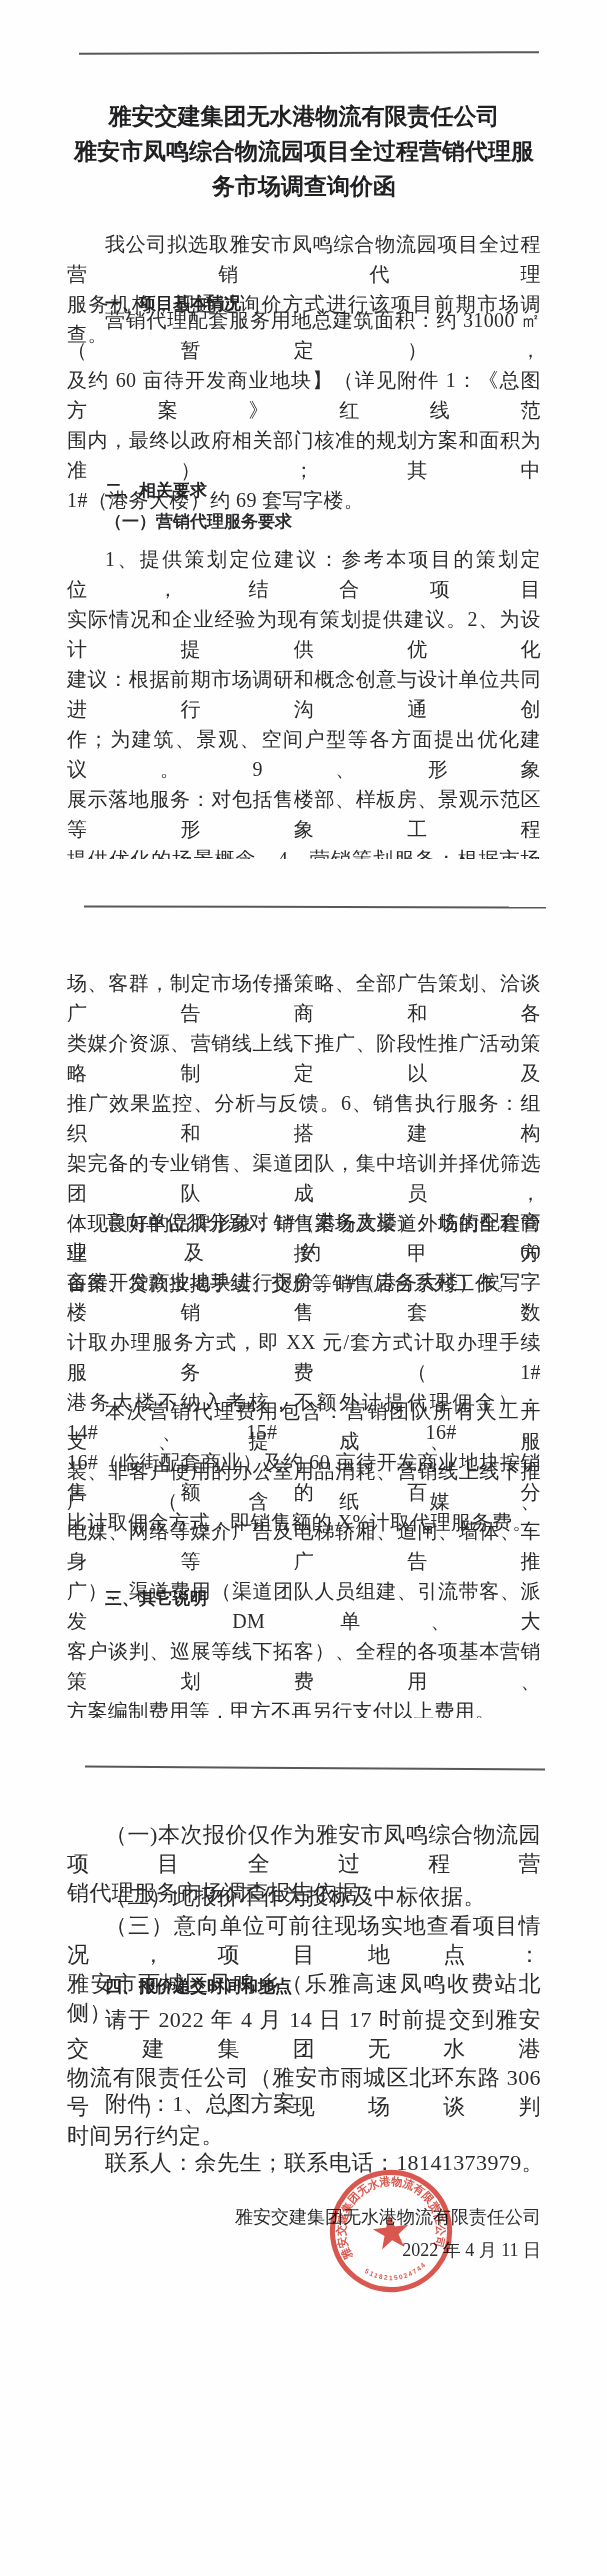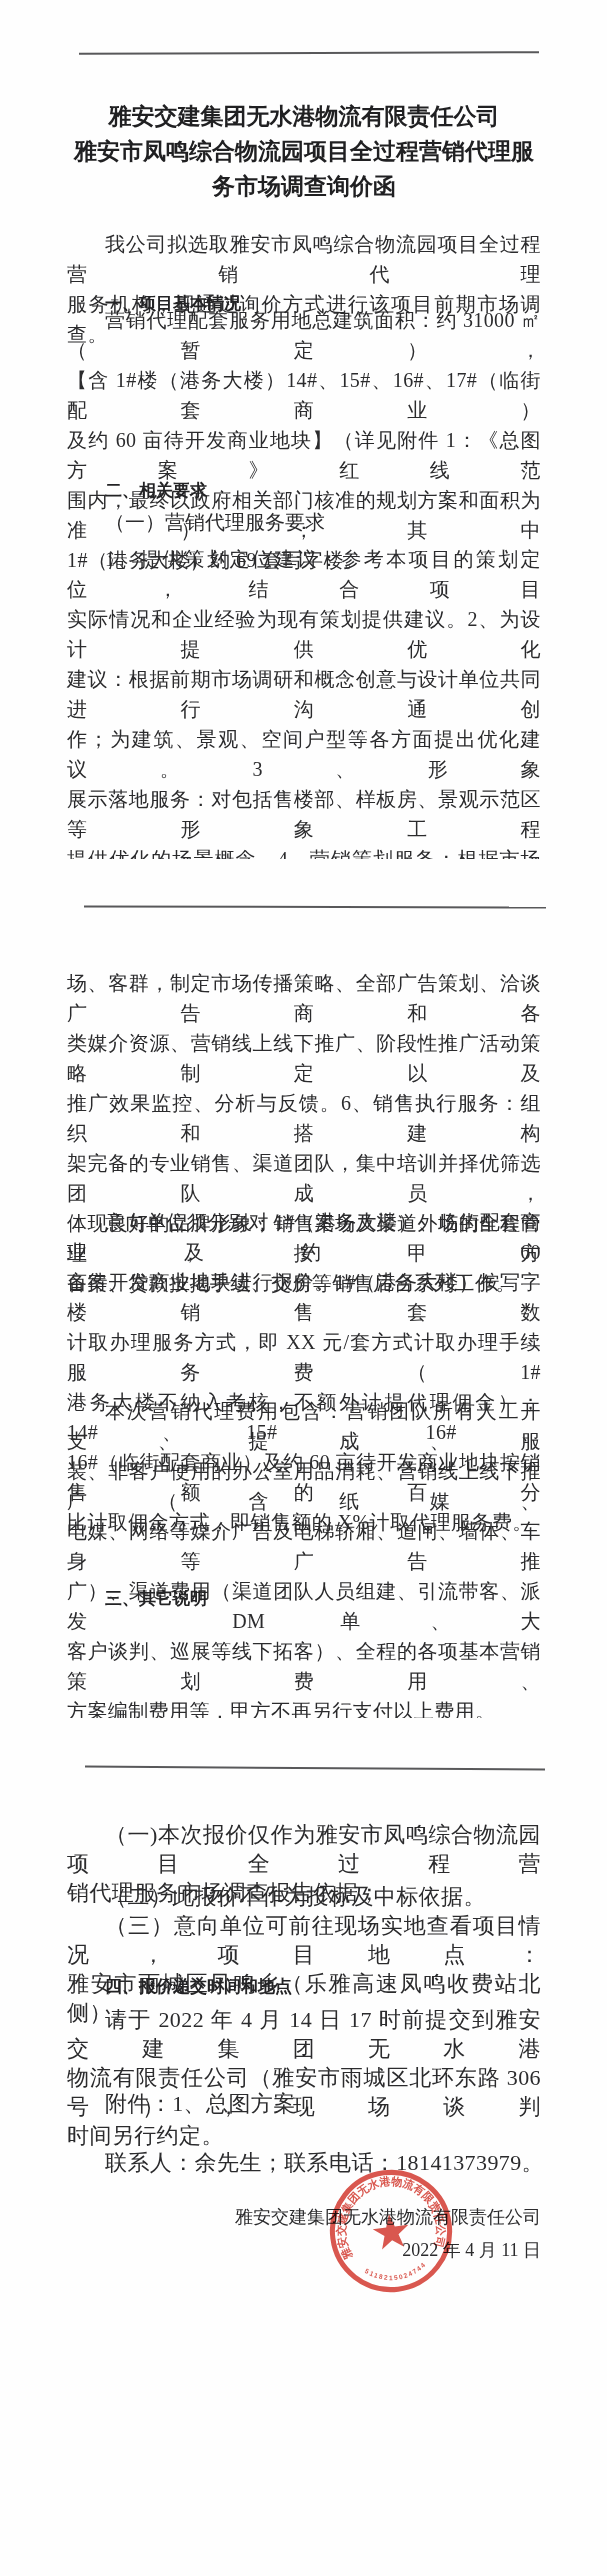--- a/index.html
+++ b/index.html
@@ -14,21 +14,21 @@
   .rule2{top:47px;left:84px;width:462px;transform:rotate(0.15deg);}
   .rule3{top:49px;left:85px;width:460px;transform:rotate(0.35deg);}
   .block{position:absolute;left:67px;width:474px;}
   .title{top:99px;left:61px;width:486px;font-size:23px;line-height:35px;font-weight:700;color:#202022;}
   .title .tline{text-align:center;text-align-last:center;text-indent:0;}
   .bodytxt{font-size:20px;line-height:30px;letter-spacing:0.4px;}
   .tline{text-align:justify;text-align-last:justify;text-justify:inter-character;}
   .tlast{text-align-last:left;}
   .para .tline:first-child{text-indent:38px;}
   .heading{font-family:"Liberation Sans","DejaVu Sans",sans-serif;font-weight:700;font-size:17px;line-height:30px;padding-left:38px;color:#232325;}
-  .subheading{font-size:20px;line-height:30px;padding-left:38px;}
+  .subheading{font-size:17px;line-height:30px;padding-left:38px;font-weight:bold;}
   .p3txt{font-size:22px;line-height:29px;letter-spacing:0.4px;}
   .sig{text-align:right;font-size:18px;line-height:27px;padding-right:3px;}
   .date{text-align:right;font-size:18px;line-height:27px;padding-right:90px;}
   .seal{position:absolute;left:328px;top:450px;width:126px;height:126px;mix-blend-mode:multiply;opacity:0.9;transform:rotate(-7deg);}
   .seal svg{width:100%;height:100%;}
   .seal-ring-font{font-family:"Liberation Sans","DejaVu Sans",sans-serif;font-weight:700;}
 </style>
 </head>
 <body>
 
@@ -41,32 +41,31 @@
         <div class="tline">雅安市凤鸣综合物流园项目全过程营销代理服</div>
         <div class="tline tlast">务市场调查询价函</div>
       </div>
     <div class="block bodytxt para" style="top:229px">
         <div class="tline">我公司拟选取雅安市凤鸣综合物流园项目全过程营销代理</div>
         <div class="tline tlast">服务机构，现通过询价方式进行该项目前期市场调查。</div>
       </div>
     <div class="block heading" style="top:289px">一、项目基本情况</div>
     <div class="block bodytxt para" style="top:305px">
         <div class="tline">营销代理配套服务用地总建筑面积：约 31000 ㎡（暂定），</div>
-        <div class="tline">【含 1#楼（港务大楼）14#、15#、16#、17#（临街配套商业）</div>
         <div class="tline">及约 60 亩待开发商业地块】（详见附件 1：《总图方案》红线范</div>
         <div class="tline">围内，最终以政府相关部门核准的规划方案和面积为准）；其中</div>
         <div class="tline tlast">1#（港务大楼）约 69 套写字楼。</div>
       </div>
     <div class="block heading" style="top:476px">二、相关要求</div>
     <div class="block subheading" style="top:507px">（一）营销代理服务要求</div>
     <div class="block bodytxt para" style="top:544px">
         <div class="tline">1、提供策划定位建议：参考本项目的策划定位，结合项目</div>
         <div class="tline">实际情况和企业经验为现有策划提供建议。2、为设计提供优化</div>
         <div class="tline">建议：根据前期市场调研和概念创意与设计单位共同进行沟通创</div>
-        <div class="tline">作；为建筑、景观、空间户型等各方面提出优化建议。3、形象</div>
+        <div class="tline">作；为建筑、景观、空间户型等各方面提出优化建议。9、形象</div>
         <div class="tline">展示落地服务：对包括售楼部、样板房、景观示范区等形象工程</div>
         <div class="tline">提供优化的场景概念。4、营销策划服务：根据市场即时变化，</div>
         <div class="tline">动态调整市场销售策略。5、市场推广、宣传服务：充分理解市</div>
       </div>
   </section>
 
   <section class="page page2">
     <div class="rule rule2"></div>
     <div class="block bodytxt" style="top:109px">
         <div class="tline">场、客群，制定市场传播策略、全部广告策划、洽谈广告商和各</div>

